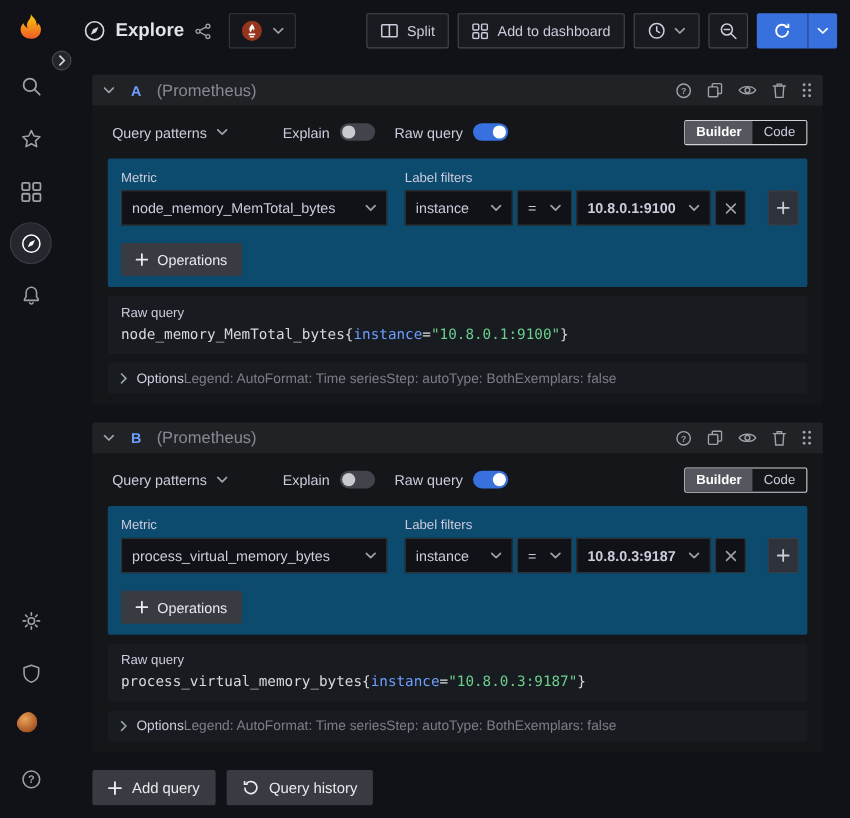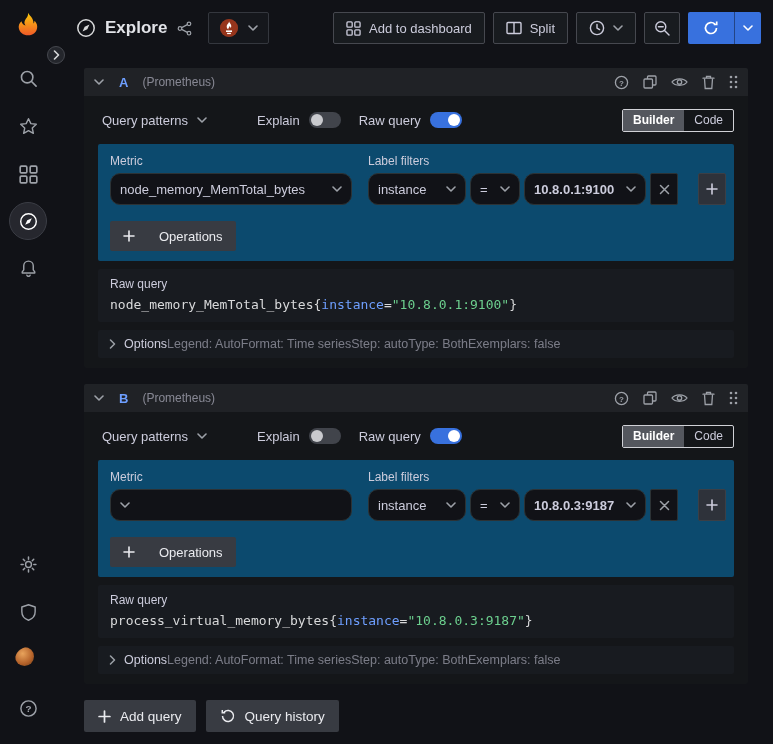--- a/index.html
+++ b/index.html
@@ -43,21 +43,21 @@
                border-left:1px solid rgba(10,14,24,0.45); color:#fff; }
   .caret { color:#9da1a8; }
   .run-caret .caret { color:#fff; }
 
   
   .content { flex:1; padding:12px 25px 0 28px; overflow:hidden; }
   .panel { background:#141619; border-radius:2px; margin-bottom:16px; }
   .panel-header { display:flex; align-items:center; gap:8px; height:28px; padding:0 10px;
                   background:#202226; border-radius:2px 2px 0 0; cursor:pointer; }
   .ref { color:#6e9fff; font-weight:700; font-size:13px; margin-left:7px; }
-  .ds-name { color:rgba(204,204,220,0.6); font-size:12px; margin-left:6px; }
+  .ds-name { color:rgba(204,204,220,0.6); font-size:15px; margin-left:6px; }
   .ph-actions { margin-left:auto; display:flex; align-items:center; gap:14px; color:#9da1a8; }
   .phi { display:flex; cursor:pointer; }
   .panel-body { padding:8px 14px 10px; }
 
   .qtoolbar { display:flex; align-items:center; height:32px; margin-bottom:8px; }
   .qp { display:inline-flex; align-items:center; gap:9px; background:none; border:none; color:#ccccdc;
         font-size:13px; padding:0 4px; margin-right:46px; }
   .tgl { display:inline-flex; align-items:center; gap:9px; margin-right:18px; font-size:13px; color:#ccccdc; }
   .toggle { width:32px; height:16px; border-radius:9px; background:#41444b; position:relative; cursor:pointer; flex:none; }
   .toggle::after { content:""; position:absolute; width:12px; height:12px; border-radius:50%;
@@ -67,31 +67,31 @@
   .segmented { margin-left:auto; display:flex; border:1px solid #d0d1d6; border-radius:2px; overflow:hidden; height:23px; }
   .seg { display:flex; align-items:center; padding:0 10px; background:transparent; border:none;
          color:#ccccdc; font-size:12px; }
   .seg.active { background:#54575e; color:#fff; font-weight:700; }
 
   .editor-card { background:#0c4a6e; border-radius:2px; padding:10px 12px; }
   .ed-row { display:flex; gap:16px; }
   .metric-col { width:242px; flex:none; }
   .filters-col { flex:1; }
   .ed-label { font-size:12px; font-weight:500; color:#ccccdc; margin-bottom:5px; }
-  .select { height:32px; background:#111217; border:1px solid #2c3235; border-radius:10px;
+  .select { height:32px; background:#111217; border:1px solid #2c3235; border-radius:0;
             display:flex; align-items:center; justify-content:space-between; gap:8px; padding:0 9px;
             font-size:13px; color:#ccccdc; cursor:pointer; }
   .metric-select { width:100%; }
   .filters-row { display:flex; align-items:center; gap:4px; }
   .w-label { width:98px; } .w-op { width:50px; } .w-val { width:122px;font-weight:bold; }
   .xbtn { width:28px; height:32px; background:#111217; border:1px solid #2c3235; border-radius:2px;
           color:#9da1a8; display:flex; align-items:center; justify-content:center; padding:0; }
   .plusbtn { width:28px; height:32px; margin-left:16px; background:#2e323a; border:1px solid #3b3f46;
              border-radius:2px; color:#ccccdc; display:flex; align-items:center; justify-content:center; padding:0; }
-  .ops-btn { margin-top:16px; display:inline-flex; align-items:center; gap:24px; height:30px; padding:0 13px;
+  .ops-btn { margin-top:16px; display:inline-flex; align-items:center; gap:8px; height:30px; padding:0 13px;
              background:#383b42; border:none; border-radius:2px; color:#eaebef; font-size:13px; font-weight:500; }
 
   .raw-box { margin-top:8px; background:#181b20; border-radius:2px; padding:8px 12px 10px; }
   .raw-label { font-size:12px; font-weight:500; color:#ccccdc; margin-bottom:6px; }
   .raw-code { font-family:"DejaVu Sans Mono","Liberation Mono",monospace; font-size:13px;
               color:#d8d9da; white-space:pre; }
   .tok-label { color:#6e9fff; }
   .tok-string { color:#6ccf8e; }
 
   .options-row { margin-top:8px; background:#181b20; border-radius:2px; height:28px; display:flex;
@@ -244,39 +244,39 @@
           </span>
         <span class="caret">
             <svg width="10" height="6" viewBox="0 0 10 6">
               <path d="M1 1l4 4 4-4" fill="none" stroke="currentColor" stroke-width="1.6" stroke-linecap="round" stroke-linejoin="round"></path>
             </svg>
           </span>
       </button>
       <div class="tb-right">
         <button class="btn-outline">
           <span>
+              <svg viewBox="0 0 16 14" width="16" height="14">
+                <rect x="1" y="1.5" width="14" height="11" rx="1" fill="none" stroke="currentColor" stroke-width="1.4"></rect>
+                <path d="M8 1.5v11" stroke="currentColor" stroke-width="1.4"></path>
+              </svg>
+            </span>
+          <span>Split</span>
+        </button>
+        <button class="btn-outline">
+          <span>
               <svg viewBox="0 0 16 16" width="15" height="15">
                 <g fill="none" stroke="currentColor" stroke-width="1.4">
                   <rect x="1" y="1" width="5.6" height="5.6" rx="1"></rect>
                   <rect x="9.4" y="1" width="5.6" height="5.6" rx="1"></rect>
                   <rect x="1" y="9.4" width="5.6" height="5.6" rx="1"></rect>
                   <rect x="9.4" y="9.4" width="5.6" height="5.6" rx="1"></rect>
                 </g>
               </svg>
             </span>
           <span>Add to dashboard</span>
-        </button>
-        <button class="btn-outline">
-          <span>
-              <svg viewBox="0 0 16 14" width="16" height="14">
-                <rect x="1" y="1.5" width="14" height="11" rx="1" fill="none" stroke="currentColor" stroke-width="1.4"></rect>
-                <path d="M8 1.5v11" stroke="currentColor" stroke-width="1.4"></path>
-              </svg>
-            </span>
-          <span>Split</span>
         </button>
         <button class="btn-outline">
           <span>
               <svg viewBox="0 0 16 16" width="16" height="16">
                 <circle cx="8" cy="8" r="6.6" fill="none" stroke="currentColor" stroke-width="1.4"></circle>
                 <path d="M8 4.4V8l2.6 1.6" fill="none" stroke="currentColor" stroke-width="1.4" stroke-linecap="round"></path>
               </svg>
             </span>
           <span class="caret">
               <svg width="10" height="6" viewBox="0 0 10 6">
@@ -547,20 +547,21 @@
               <button class="seg active">Builder</button>
               <button class="seg">Code</button>
             </div>
           </div>
 
           <div class="editor-card">
             <div class="ed-row">
               <div class="metric-col">
                 <div class="ed-label">Metric</div>
                 <div class="select metric-select">
+                  <span>process_virtual_memory_bytes</span>
                   <span class="caret">
                       <svg width="10" height="6" viewBox="0 0 10 6">
                         <path d="M1 1l4 4 4-4" fill="none" stroke="currentColor" stroke-width="1.6" stroke-linecap="round" stroke-linejoin="round"></path>
                       </svg>
                     </span>
                 </div>
               </div>
               <div class="filters-col">
                 <div class="ed-label">Label filters</div>
                 <div class="filters-row">

